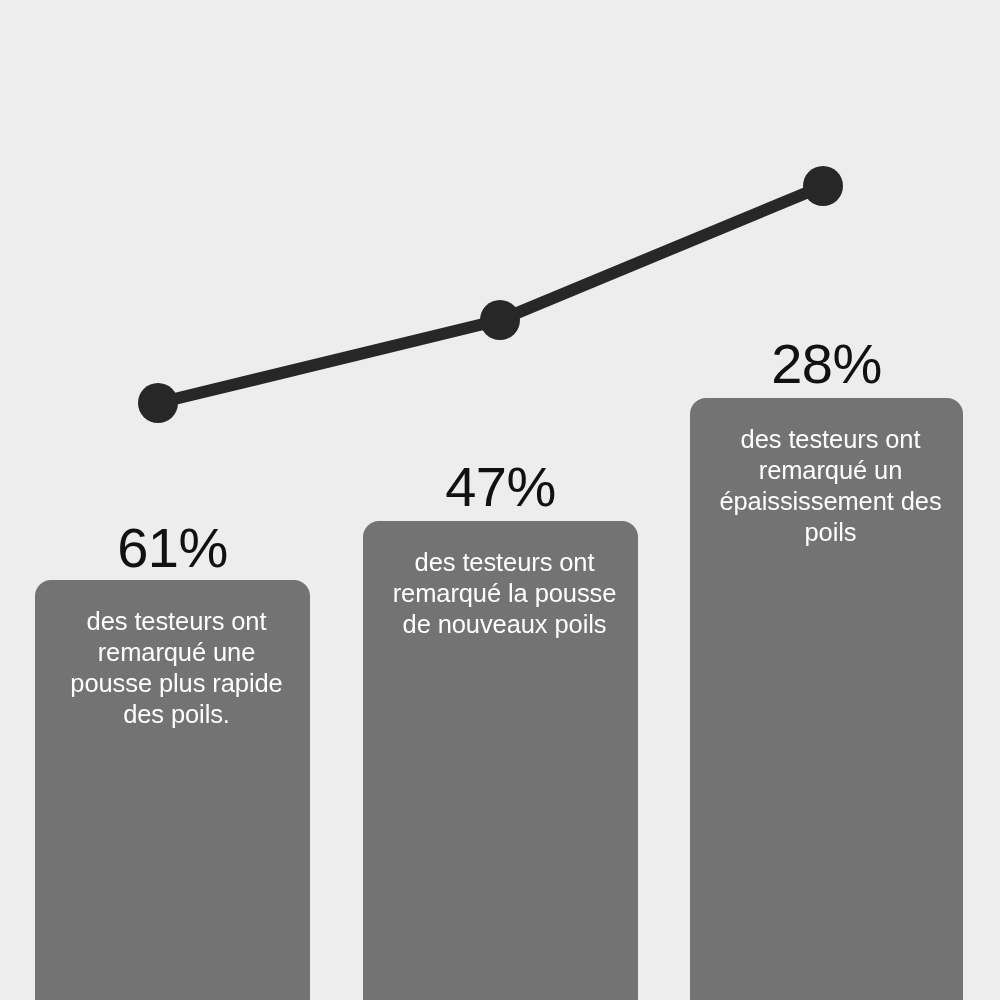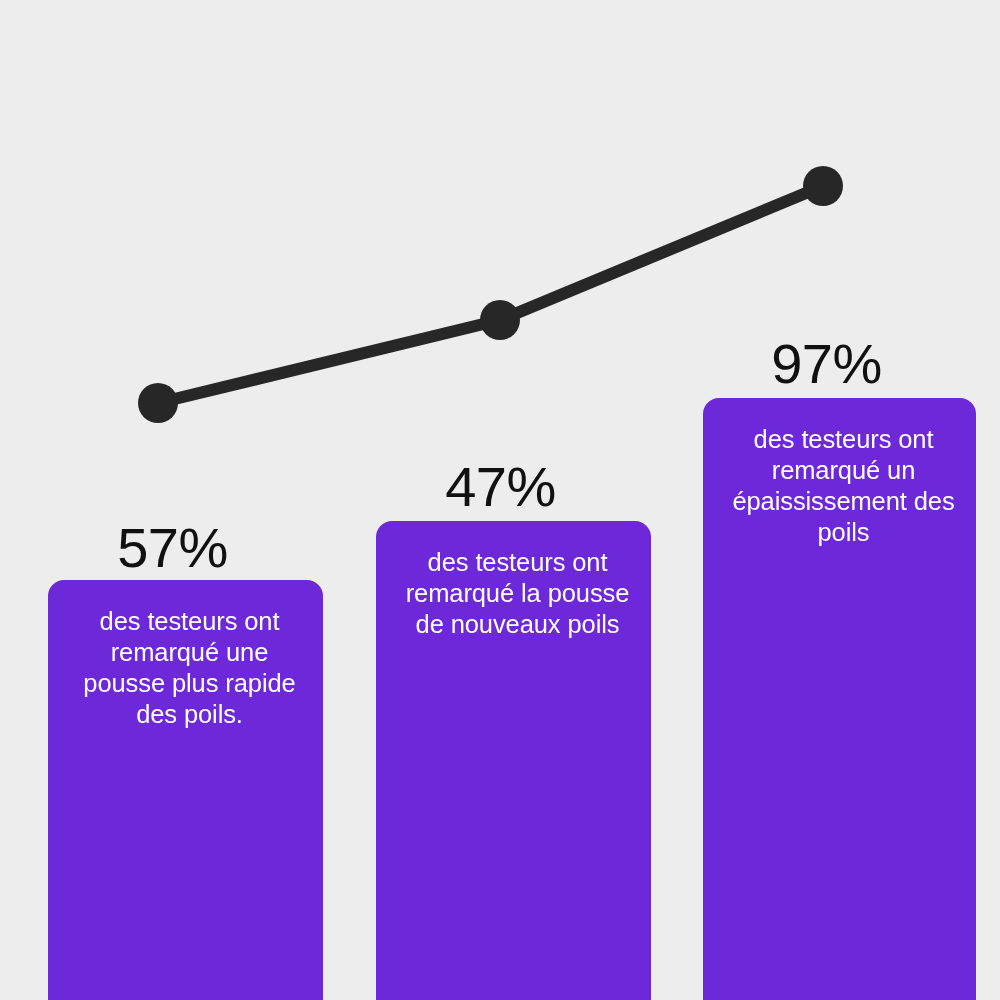--- a/index.html
+++ b/index.html
@@ -49,24 +49,24 @@
     font-weight: 400;
     letter-spacing: -0.5px;
     line-height: 1;
   }
   .col-1 .bar-value { bottom: 424px; }
   .col-2 .bar-value { bottom: 485px; }
   .col-3 .bar-value { bottom: 608px; }
 
   .bar-body {
     position: absolute;
-    left: 13px;
+    left: 0;
     bottom: 0;
     width: 100%;
-    background: #6d28d9;
+    background: #737373;
     border-radius: 16px 16px 0 0;
     box-sizing: border-box;
     padding: 26px 14px 0 22px;
   }
   .col-1 .bar-body { height: 420px; }
   .col-2 .bar-body { height: 479px; }
   .col-3 .bar-body { height: 602px; }
 
   .bar-caption {
     color: #ffffff;
@@ -83,40 +83,40 @@
 <div id="infographic">
 
   <svg class="trend-layer" viewBox="0 0 1000 1000" width="1000" height="1000" aria-hidden="true">
     <polyline points="158,403 500,320 823,186" fill="none" stroke="#272727" stroke-width="12" stroke-linecap="round" stroke-linejoin="round"></polyline>
     <circle cx="158" cy="403" r="20" fill="#272727"></circle>
     <circle cx="500" cy="320" r="20" fill="#272727"></circle>
     <circle cx="823" cy="186" r="20" fill="#272727"></circle>
   </svg>
 
   <div class="bar-column col-1">
-    <div class="bar-value">57%</div>
+    <div class="bar-value">61%</div>
     <div class="bar-body">
       <div class="bar-caption">des testeurs ont
 remarqué une
 pousse plus rapide
 des poils.</div>
     </div>
   </div>
 
   <div class="bar-column col-2">
     <div class="bar-value">47%</div>
     <div class="bar-body">
       <div class="bar-caption">des testeurs ont
 remarqué la pousse
 de nouveaux poils</div>
     </div>
   </div>
 
   <div class="bar-column col-3">
-    <div class="bar-value">97%</div>
+    <div class="bar-value">28%</div>
     <div class="bar-body">
       <div class="bar-caption">des testeurs ont
 remarqué un
 épaississement des
 poils</div>
     </div>
   </div>
 
 </div>
 

